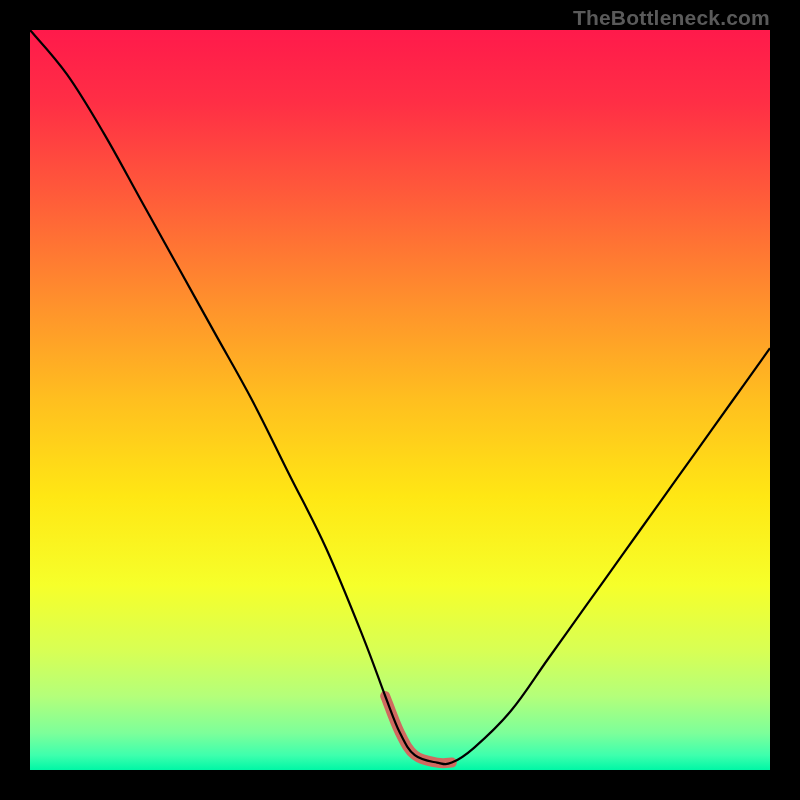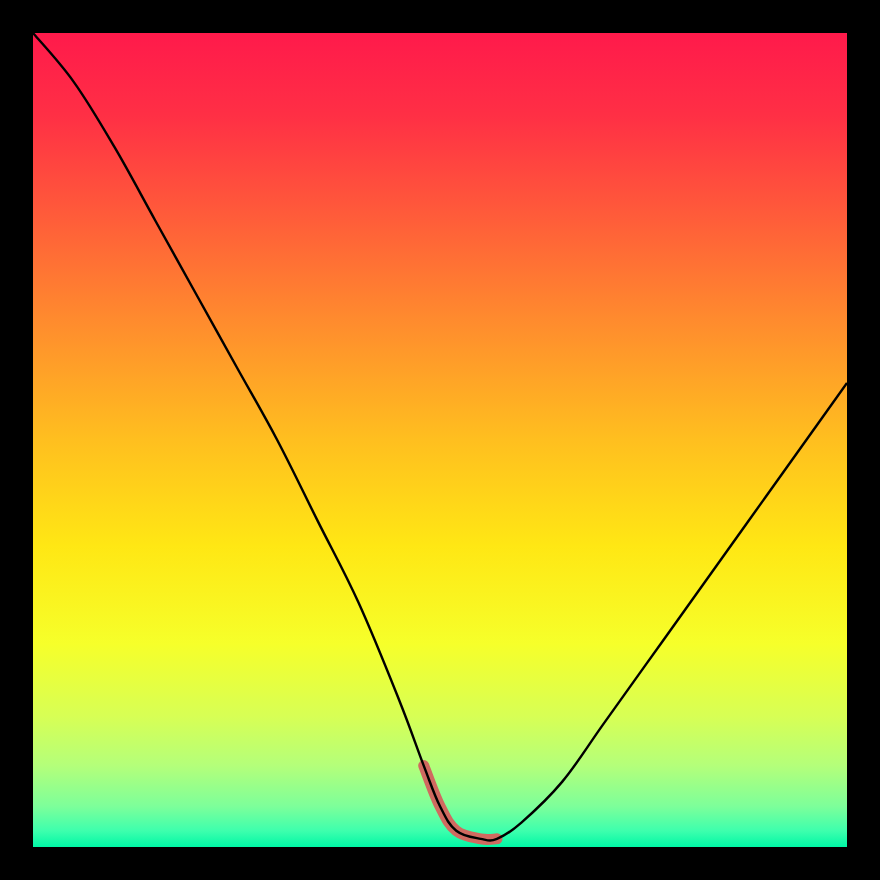--- a/index.html
+++ b/index.html
@@ -47,20 +47,21 @@
     font-size: 21px;
     font-weight: 600;
     letter-spacing: 0.2px;
   }
 </style>
 </head>
 <body>
 
 <div class="frame">
 
+  <div class="watermark">TheBottleneck.com</div>
 
   <div class="plot-area">
 
     <svg class="gradient-bg" viewBox="0 0 740 740" preserveAspectRatio="none">
       <defs>
         <linearGradient id="bg-grad" x1="0" y1="0" x2="0" y2="1">
         <stop offset="0%" stop-color="#ff1a4b"></stop>
             <stop offset="10%" stop-color="#ff2f45"></stop>
             <stop offset="22%" stop-color="#ff5a3a"></stop>
             <stop offset="35%" stop-color="#ff8a2e"></stop>

